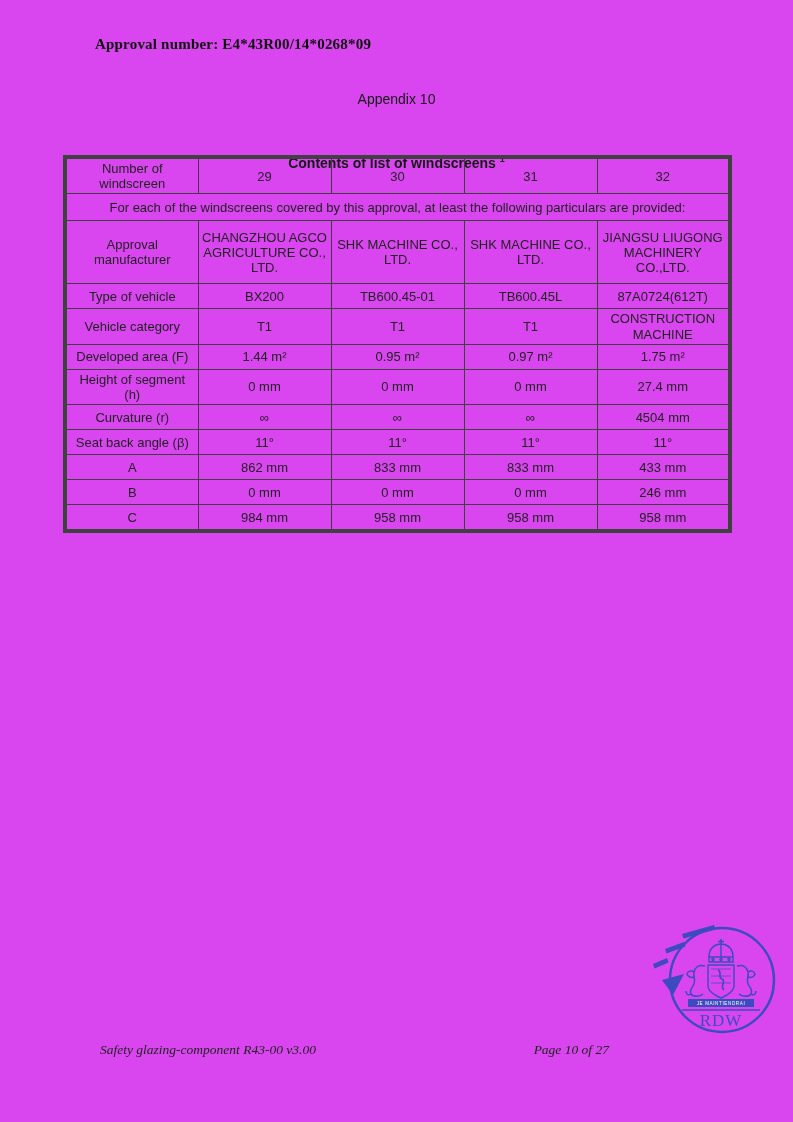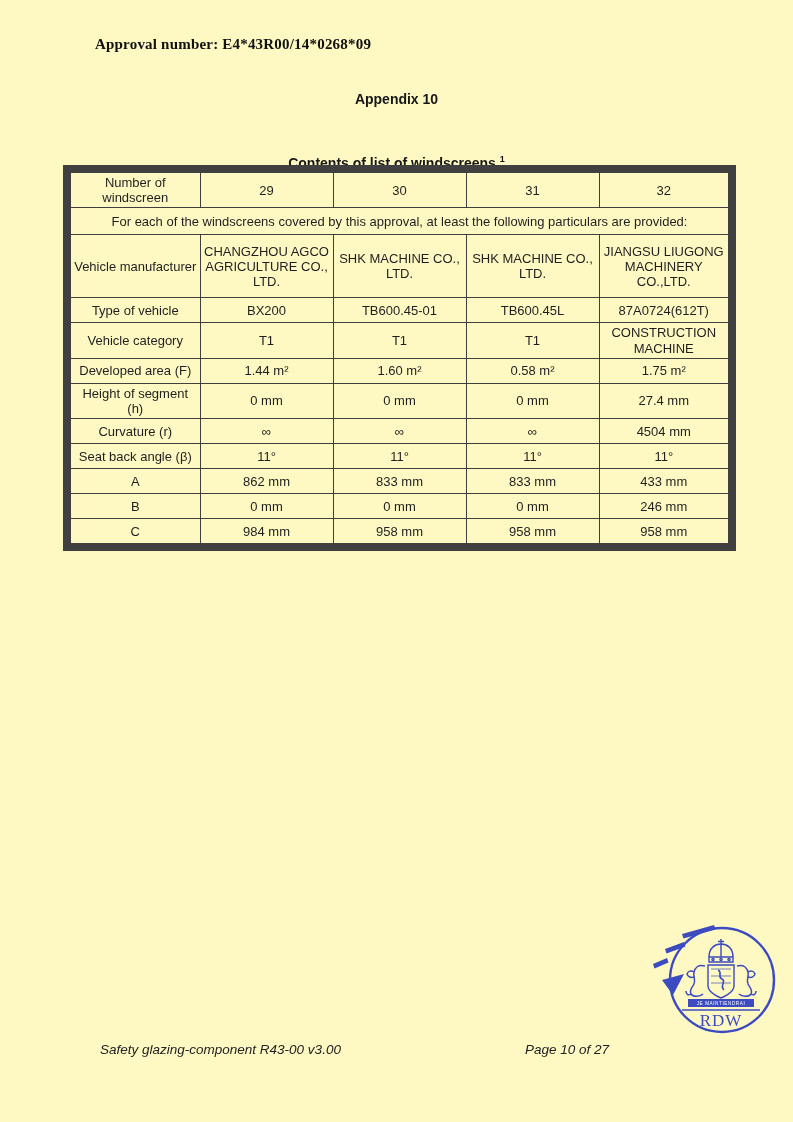--- a/index.html
+++ b/index.html
@@ -1,32 +1,32 @@
 <!DOCTYPE html>
 <html><head>
 <meta charset="utf-8">
 <style>
   html,body{margin:0;padding:0;background:#ffffff;}
   .page{
     position:relative;
     width:793px;height:1122px;
-    background:#fef9c3;
+    background:#d946ef;
     font-family:"Liberation Sans", sans-serif;
     color:#1f1f1f;
     overflow:hidden;
   }
   .approval{
     position:absolute;left:95px;top:36px;
     font-family:"Liberation Serif", serif;
     font-weight:bold;font-size:15px;color:#111;
     letter-spacing:.2px;
   }
   .appendix-title{
     position:absolute;left:0;top:91px;width:793px;
-    text-align:center;font-weight:bold;font-size:14px;color:#161616;
+    text-align:center;font-weight:normal;font-size:14px;color:#161616;
   }
   .table-title{
     position:absolute;left:0;top:123px;width:793px;
     text-align:center;font-weight:bold;font-size:14px;color:#161616;margin-top:31px;
   }
   .table-title sup{font-size:9px;}
   table.ws{
     position:absolute;left:63px;top:155px;
     width:666px;
     border-collapse:collapse;
@@ -34,33 +34,33 @@
     font-size:13px;line-height:1.17;
     color:#1f1f1f;
   }
   table.ws td{
     border:1.5px solid #3f3f3f;
     text-align:center;
     vertical-align:middle;
     padding:2px 3px;
     overflow:hidden;
   }
-  table.ws{border:8px solid #404040;margin-top:10px;}
+  table.ws{border:4px solid #404040;}
   td.note{text-align:left;padding-left:6px;height:22px;}
   tr.r-head td{height:27px;}
   tr.r-man td{height:58px;}
   tr.r-single td{height:20px;}
   tr.r-cat td{height:29px;}
   tr.r-two td{height:27px;}
   .footer{
     position:absolute;left:0;top:1042px;width:702px;
     box-sizing:border-box;
     padding:0 93px 0 100px;
     display:flex;justify-content:space-between;
-    font-family:Liberation Sans, sans-serif;
+    font-family:Liberation Serif, serif;
     font-style:italic;font-size:13.5px;color:#222;text-align:center;
   }
   .stamp{
     position:absolute;left:648px;top:920px;width:136px;height:118px;
   }
 </style>
 </head>
 <body>
 
 <div class="page">
@@ -84,21 +84,21 @@
         <td>Number of windscreen</td>
         <td>29</td>
         <td>30</td>
         <td>31</td>
         <td>32</td>
       </tr>
       <tr>
         <td class="note" colspan="5">For each of the windscreens covered by this approval, at least the following particulars are provided:</td>
       </tr>
       <tr class="r-man">
-        <td>Vehicle manufacturer</td>
+        <td>Approval manufacturer</td>
         <td>CHANGZHOU AGCO AGRICULTURE CO., LTD.</td>
         <td>SHK MACHINE CO., LTD.</td>
         <td>SHK MACHINE CO., LTD.</td>
         <td>JIANGSU LIUGONG MACHINERY CO.,LTD.</td>
       </tr>
       <tr class="r-single">
         <td>Type of vehicle</td>
         <td>BX200</td>
         <td>TB600.45-01</td>
         <td>TB600.45L</td>
@@ -107,22 +107,22 @@
       <tr class="r-cat">
         <td>Vehicle category</td>
         <td>T1</td>
         <td>T1</td>
         <td>T1</td>
         <td>CONSTRUCTION MACHINE</td>
       </tr>
       <tr class="r-single">
         <td>Developed area (F)</td>
         <td>1.44 m²</td>
-        <td>1.60 m²</td>
-        <td>0.58 m²</td>
+        <td>0.95 m²</td>
+        <td>0.97 m²</td>
         <td>1.75 m²</td>
       </tr>
       <tr class="r-two">
         <td>Height of segment (h)</td>
         <td>0 mm</td>
         <td>0 mm</td>
         <td>0 mm</td>
         <td>27.4 mm</td>
       </tr>
       <tr class="r-single">

